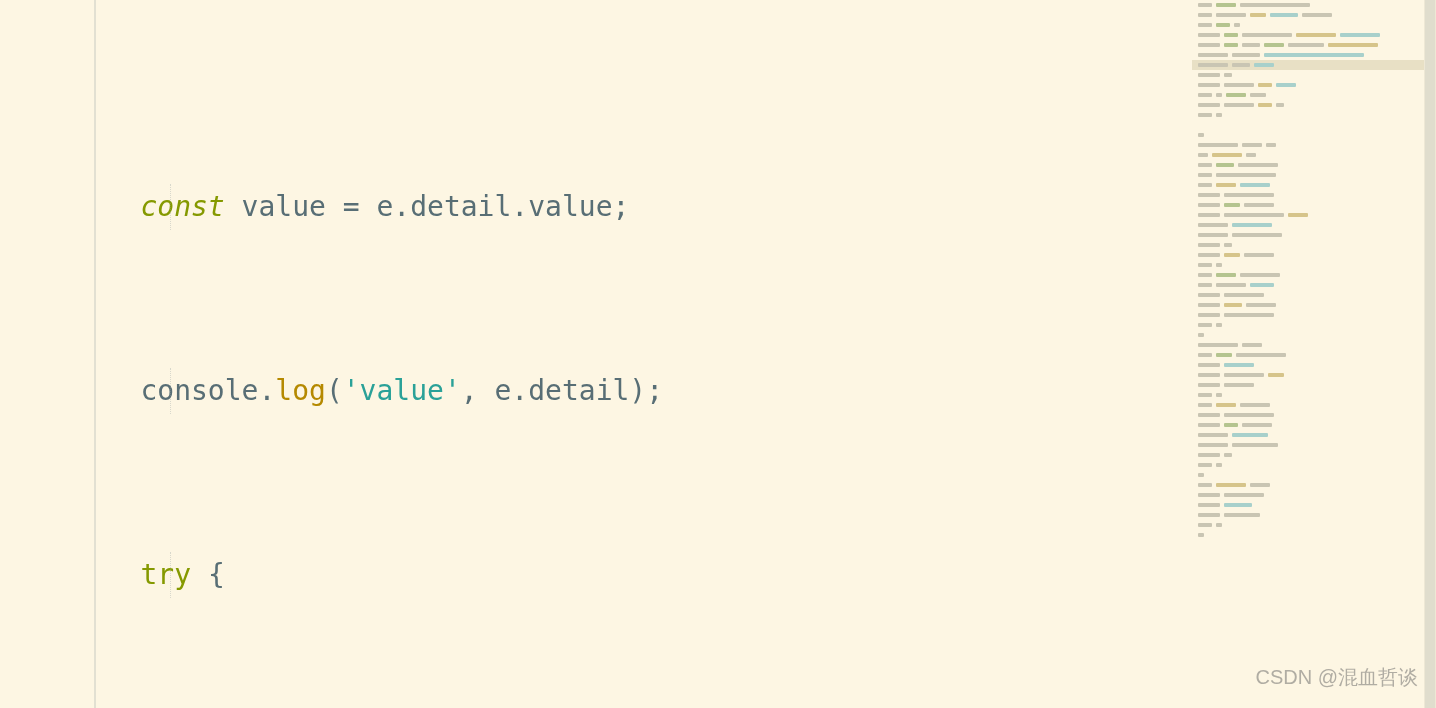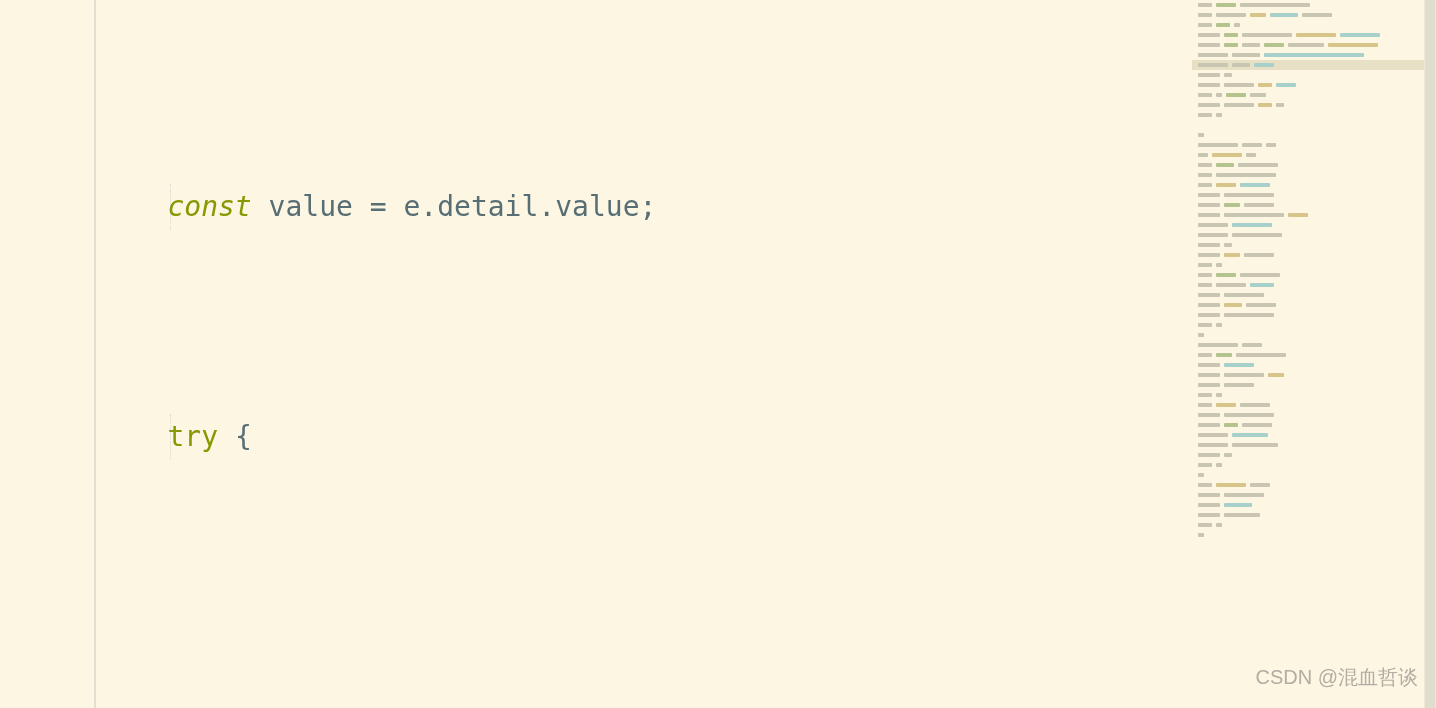--- a/index.html
+++ b/index.html
@@ -18,21 +18,21 @@
     height: 708px;
     background: #fdf6e3;
     white-space: pre;
     color: #586e75;
   }
   .gutter {
     position: absolute;
     left: 94px; top: 0; width: 2px; height: 708px;
     background: rgba(147,161,161,0.25);
   }
-  .line { position: relative; padding-left: 100px; }
+  .line { position: relative; padding-left: 73px; }
   .guide1, .guide2, .guide3, .guide4, .guide5 {
     position: absolute; top: 0; height: 100%; width: 1px;
     border-left: 1px dotted rgba(147,161,161,0.35);
   }
   .guide1 { left: 170px; }
   .kw { color: #859900; font-style: italic; }
   .kw2 { color: #859900; }
   .id { color: #586e75; }
   .fn { color: #b58900; }
   .str { color: #2aa198; }
@@ -72,20 +72,21 @@
   }
 </style>
 </head>
 <body>
 
 <div class="editor">
   <div class="gutter"></div>
 
   <div class="line"><span class="guide1"></span>    <span class="kw">const</span> <span class="id">value</span> <span class="op">=</span> <span class="id">e</span><span class="dot">.</span><span class="id">detail</span><span class="dot">.</span><span class="id">value</span><span class="punc">;</span></div>
 
+  <div class="line"><span class="guide1"></span>    <span class="id">console</span><span class="dot">.</span><span class="fn">log</span><span class="punc">(</span><span class="str">'value'</span><span class="punc">, </span><span class="id">e</span><span class="dot">.</span><span class="id">detail</span><span class="punc">);</span></div>
 
   <div class="line"><span class="guide1"></span>    <span class="kw2">try</span> <span class="punc">{</span></div>
 
   
 
   
 
   
 
   

